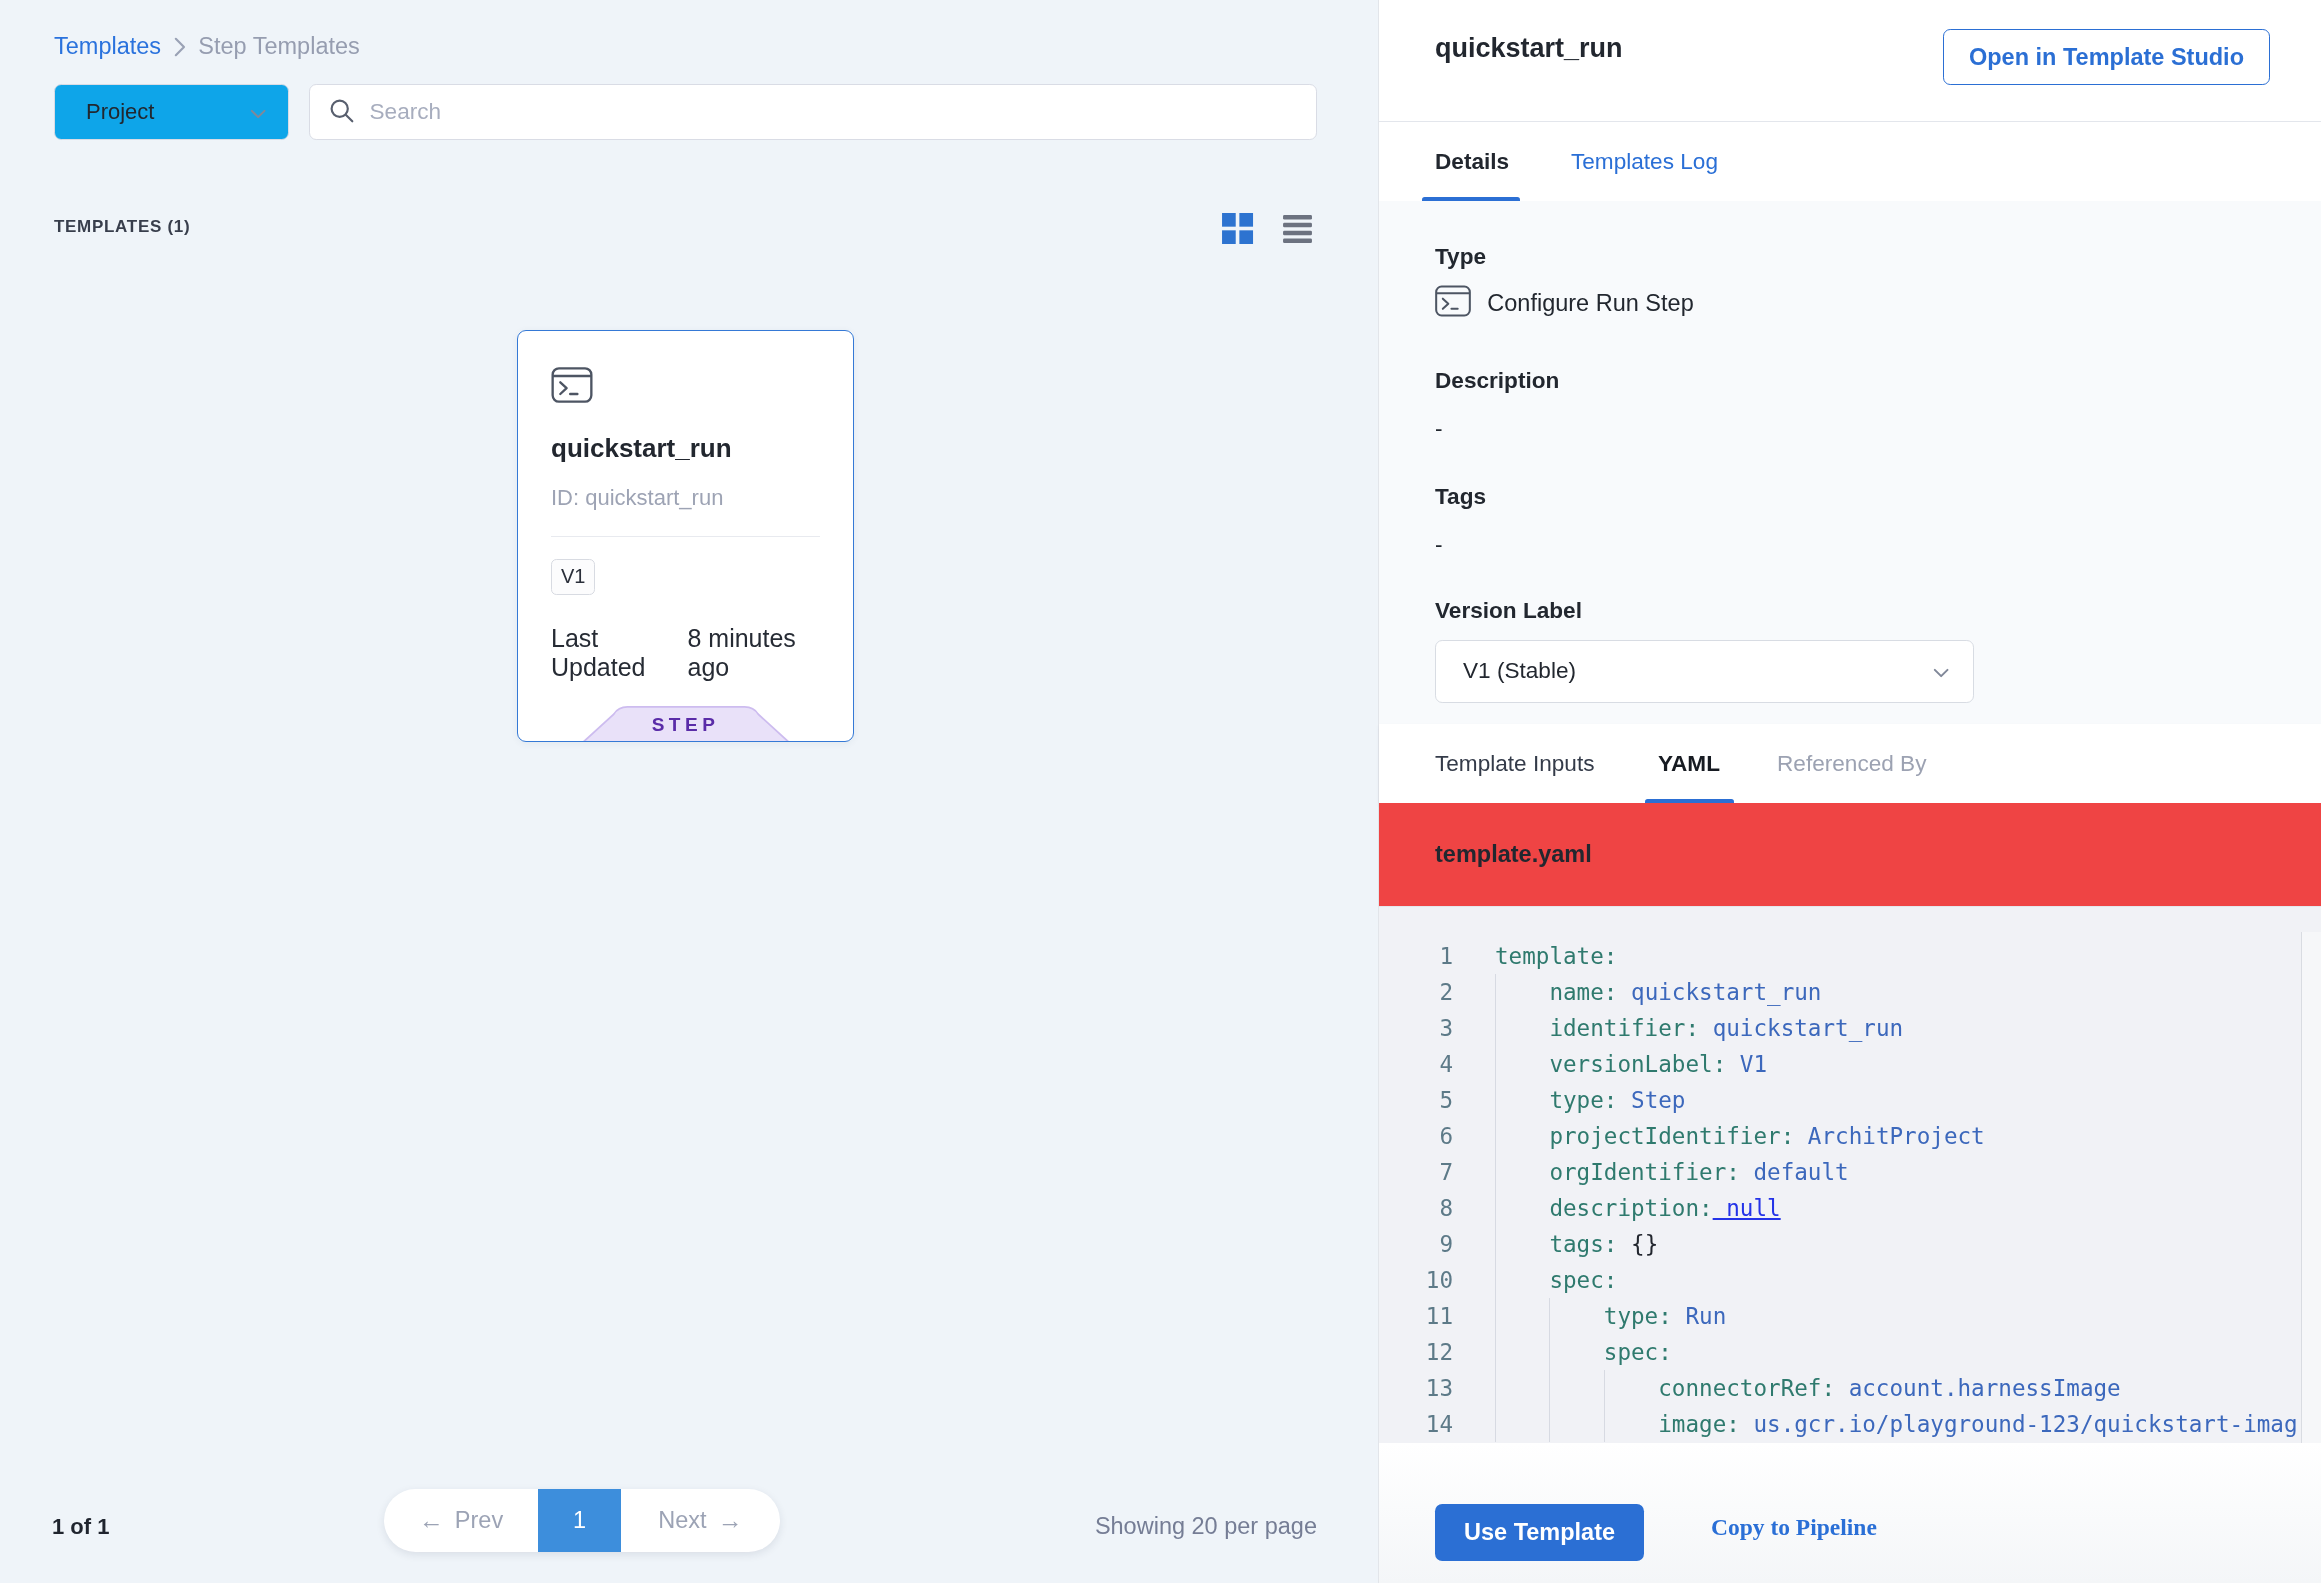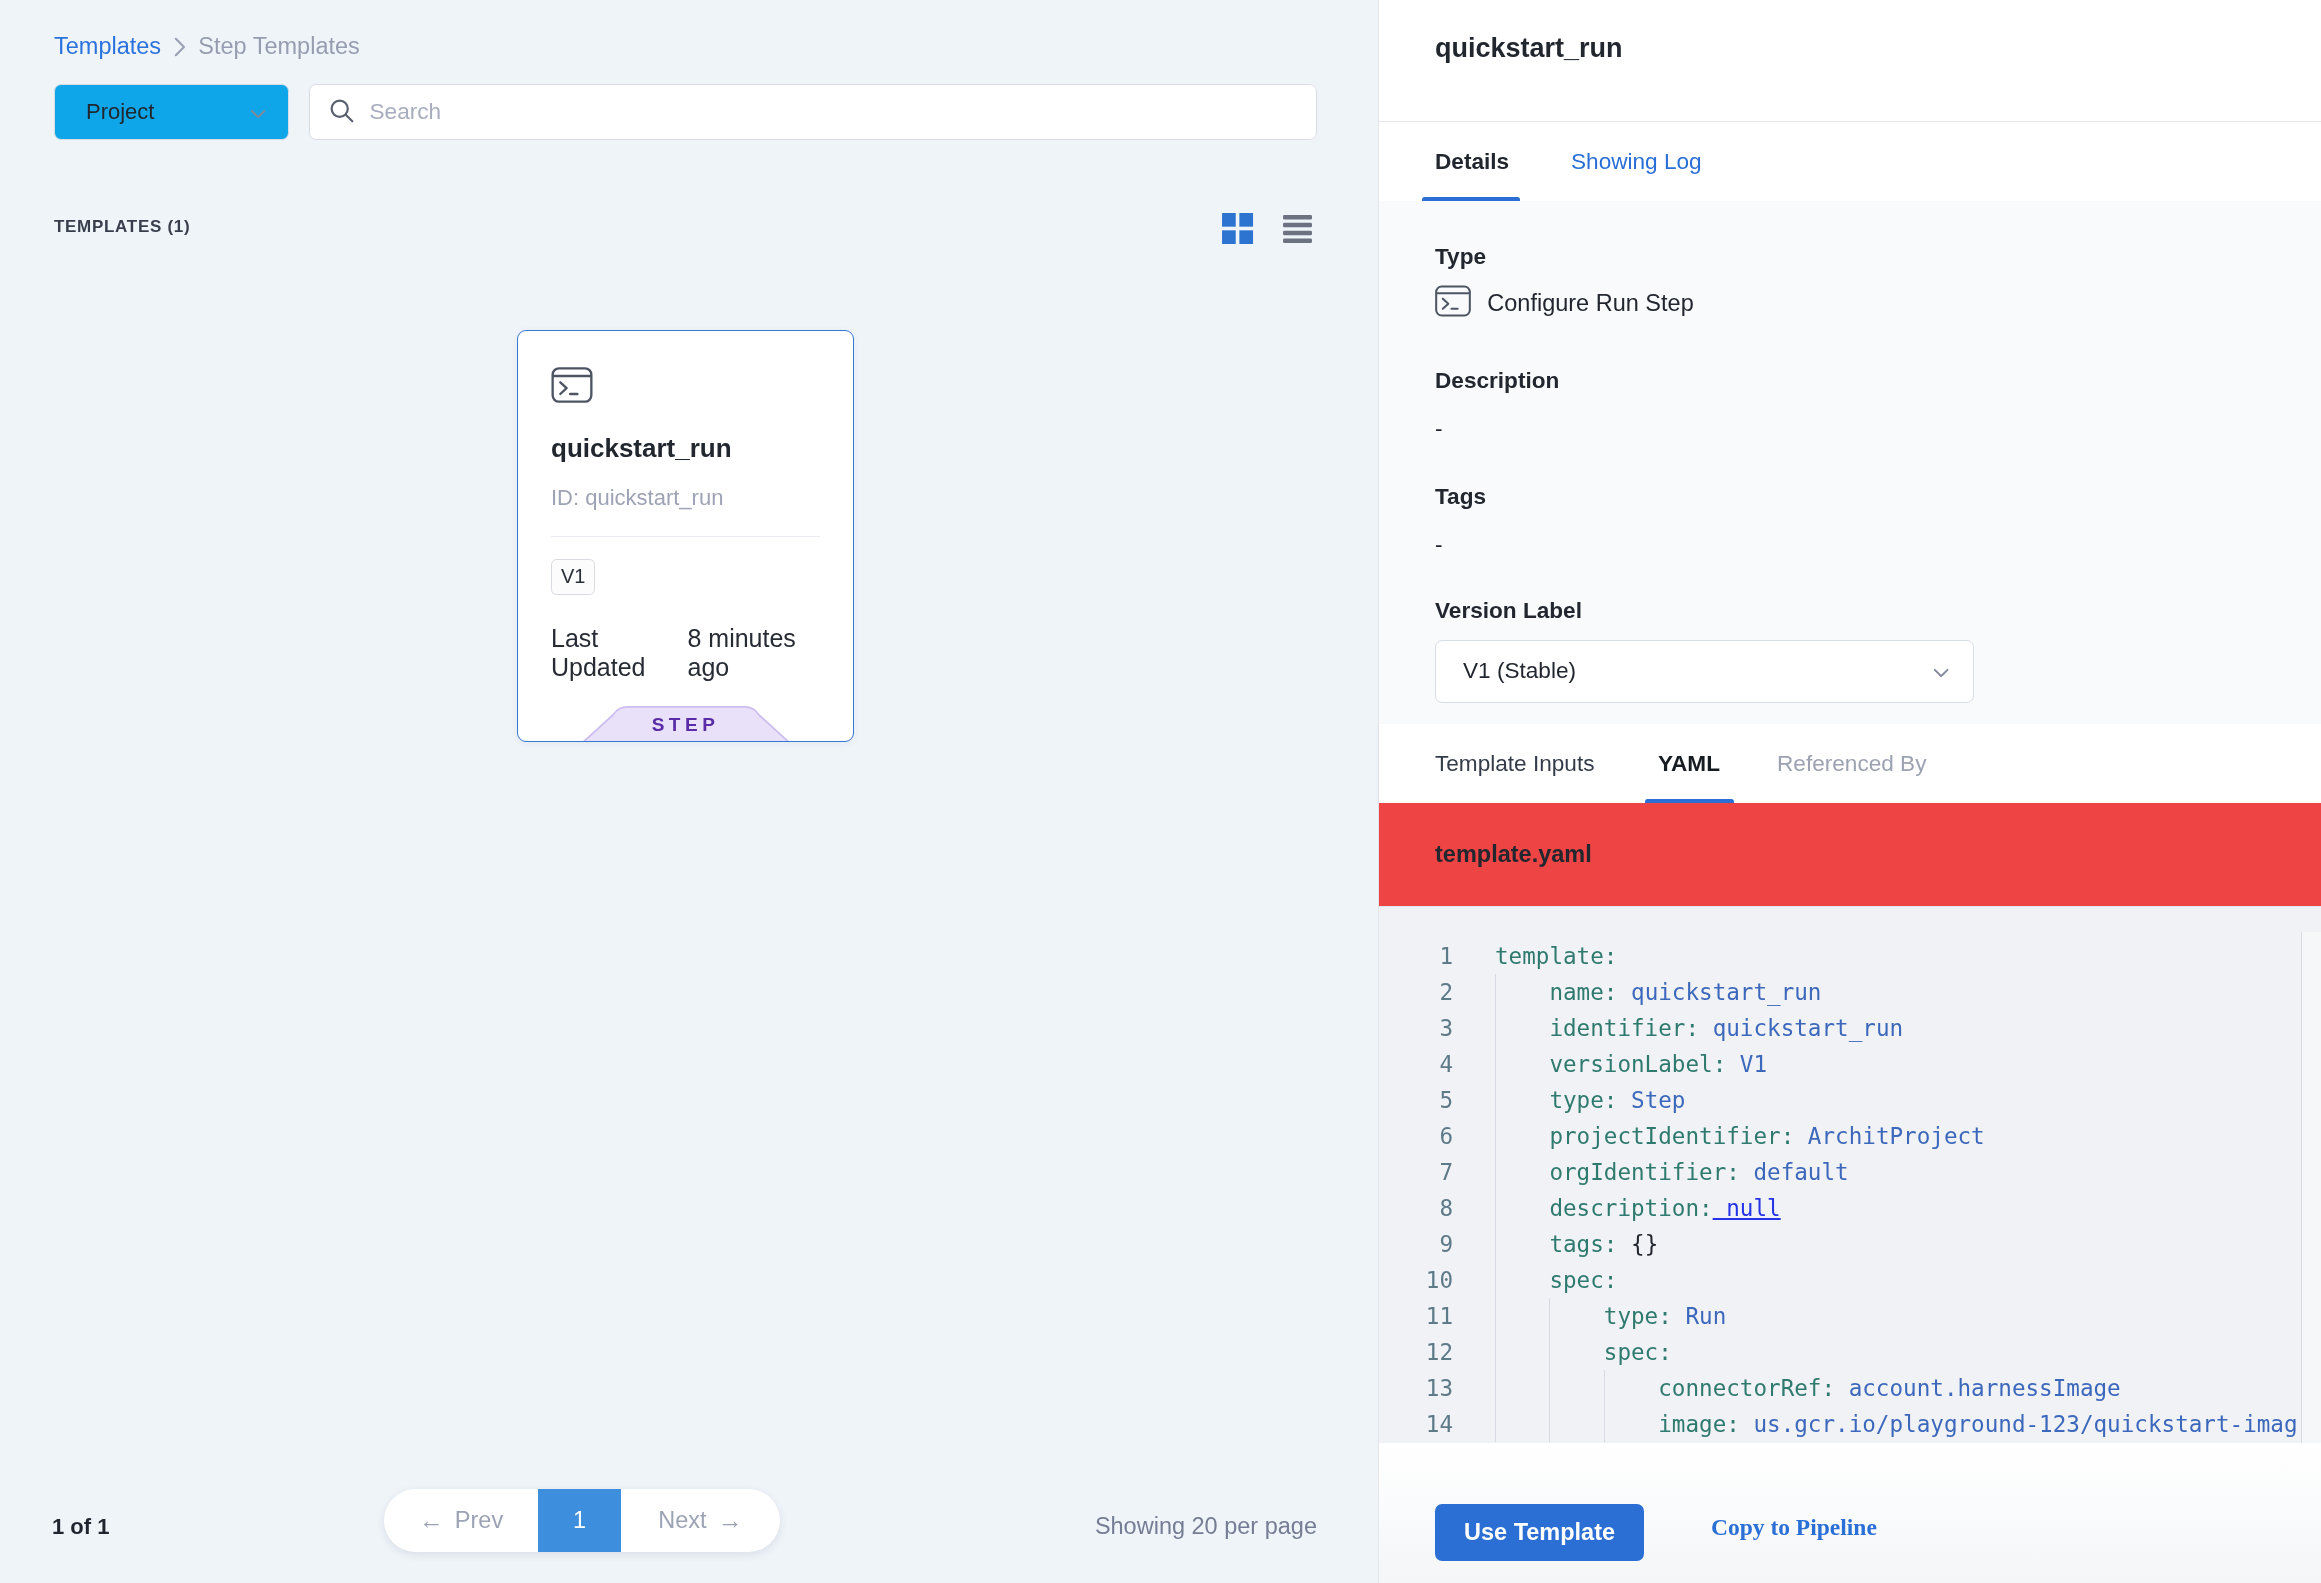--- a/index.html
+++ b/index.html
@@ -194,25 +194,26 @@
       </div>
     </div>
 
     <div class="page-size-note">Showing 20 per page</div>
   </section>
 
   <aside class="right-panel">
 
     <div class="panel-header">
       <div class="panel-title">quickstart_run</div>
+      <button class="open-studio-btn">Open in Template Studio</button>
     </div>
 
     <div class="tabs-row">
       <div class="tab tab-details">Details</div>
-      <div class="tab tab-activity">Showing Log</div>
+      <div class="tab tab-activity">Templates Log</div>
       <div class="tab-underline-top"></div>
     </div>
 
     <div class="details-section">
       <div class="field-label">Type</div>
       <div class="type-row">
         <span>
           <svg width="36" height="32" viewBox="0 0 46 40">
               <rect x="1.5" y="1.5" width="43" height="37" rx="7" fill="none" stroke="#4D5563" stroke-width="2.6"></rect>
               <line x1="1.5" y1="10" x2="44.5" y2="10" stroke="#4D5563" stroke-width="2.6"></line>

